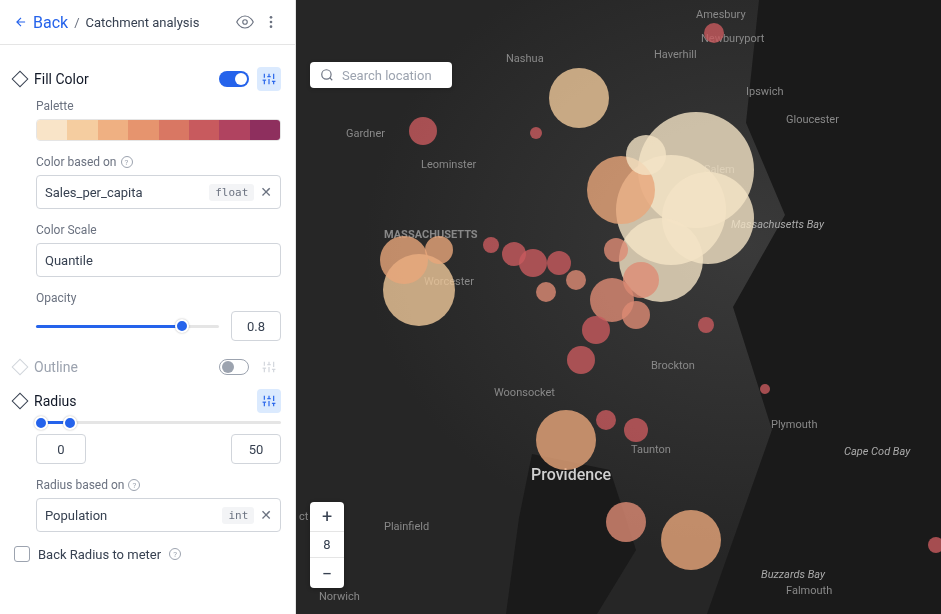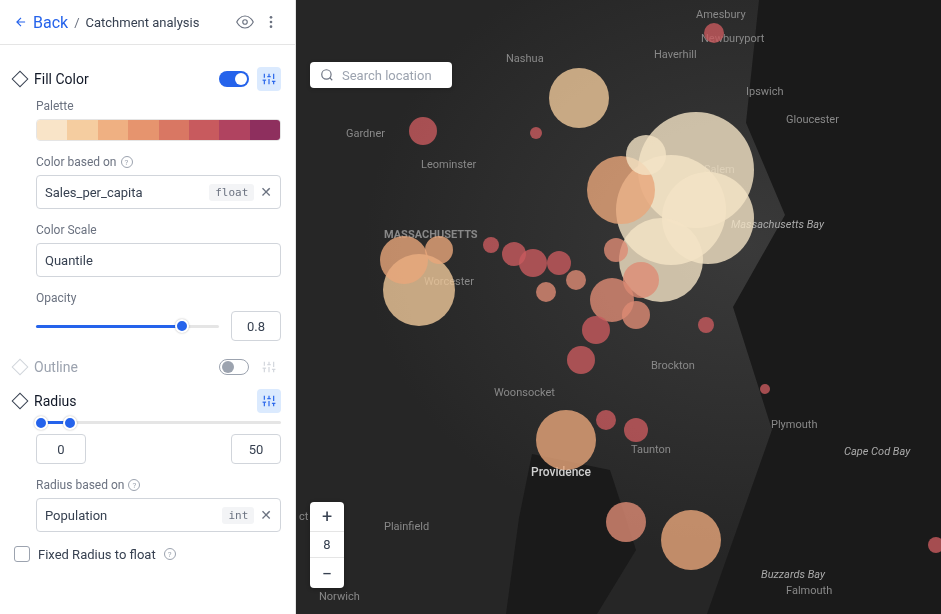--- a/index.html
+++ b/index.html
@@ -56,21 +56,21 @@
   
   
   .map { flex:1; position:relative; background:#2a2a2a; overflow:hidden; }
   .map-bg { position:absolute; inset:0; background:radial-gradient(ellipse at 70% 40%, #3a3a3a 0%, #262626 60%); }
   .water { position:absolute; background:#1a1a1a; }
   .w1 { right:0; top:0; width:260px; height:614px; clip-path: polygon(30% 0, 100% 0, 100% 100%, 10% 100%, 35% 70%, 20% 50%, 40% 35%, 25% 20%); }
   .w2 { left:210px; bottom:0; width:130px; height:160px; clip-path: polygon(20% 0, 80% 10%, 100% 60%, 70% 100%, 0 100%, 10% 40%); }
   
   .map-label { position:absolute; color:#888; font-size:11px; white-space:nowrap; }
   .map-label.light { color:#aaa; font-style:italic; }
-  .map-label.city { color:#d0d0d0; font-size:12px; font-weight:500; }
+  .map-label.city { color:#d0d0d0; font-size:16px; font-weight:500; }
   
   .bubble { position:absolute; border-radius:50%; transform:translate(-50%,-50%); }
   
   .search-box { position:absolute; top:14px; left:14px; height:26px; background:#fff; border-radius:4px; display:flex; align-items:center; padding:0 10px; gap:8px; box-shadow:0 1px 4px rgba(0,0,0,0.2);margin-top:48px; }
   .search-box input { border:none; outline:none; font-size:13px; width:100px; color:#374151; }
   .search-box input::placeholder { color:#9ca3af; }
   .search-icon-svg { color:#6b7280; }
   
   .zoom-ctrl { position:absolute; left:14px; bottom:26px; width:34px; background:#fff; border-radius:4px; box-shadow:0 1px 4px rgba(0,0,0,0.3); display:flex; flex-direction:column; overflow:hidden; }
   .zoom-btn { height:30px; display:flex; align-items:center; justify-content:center; font-size:18px; color:#374151; cursor:pointer; border-bottom:1px solid #e5e5e5; }
@@ -227,21 +227,21 @@
       </div>
       <div class="input-box">
         <span class="input-text">Population</span>
         <span class="type-tag">int</span>
         <span class="clear-x">✕</span>
       </div>
     </div>
 
     <div class="subsection checkbox-row">
       <div class="checkbox"></div>
-      <span style="font-size:13px;color:#374151">Fixed Radius to float</span>
+      <span style="font-size:13px;color:#374151">Back Radius to meter</span>
       <span class="help-icon">?</span>
     </div>
 
   </div>
 </div>
 
 <div class="map">
   <div class="map-bg"></div>
   <div class="water w1"></div>
   <div class="water w2"></div>

